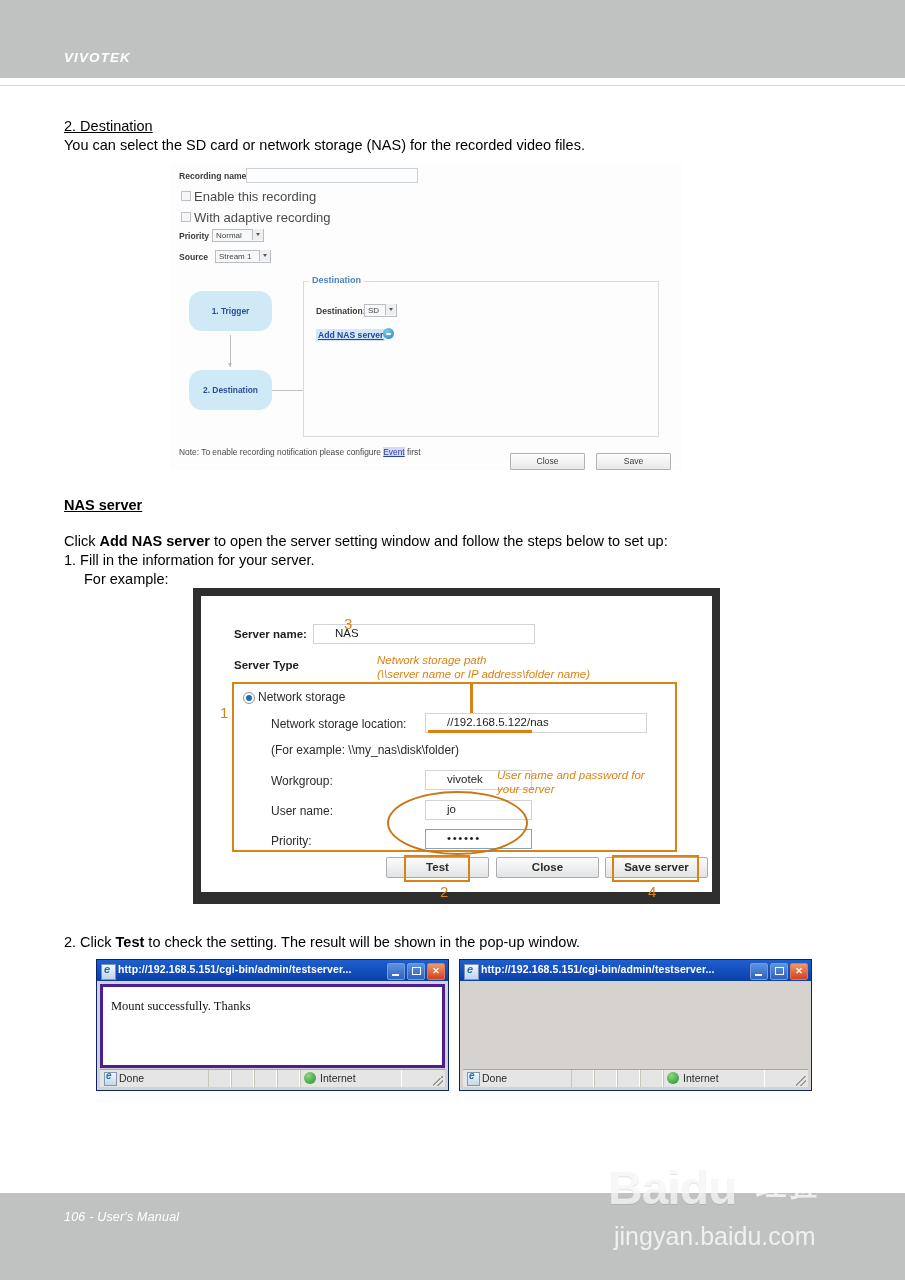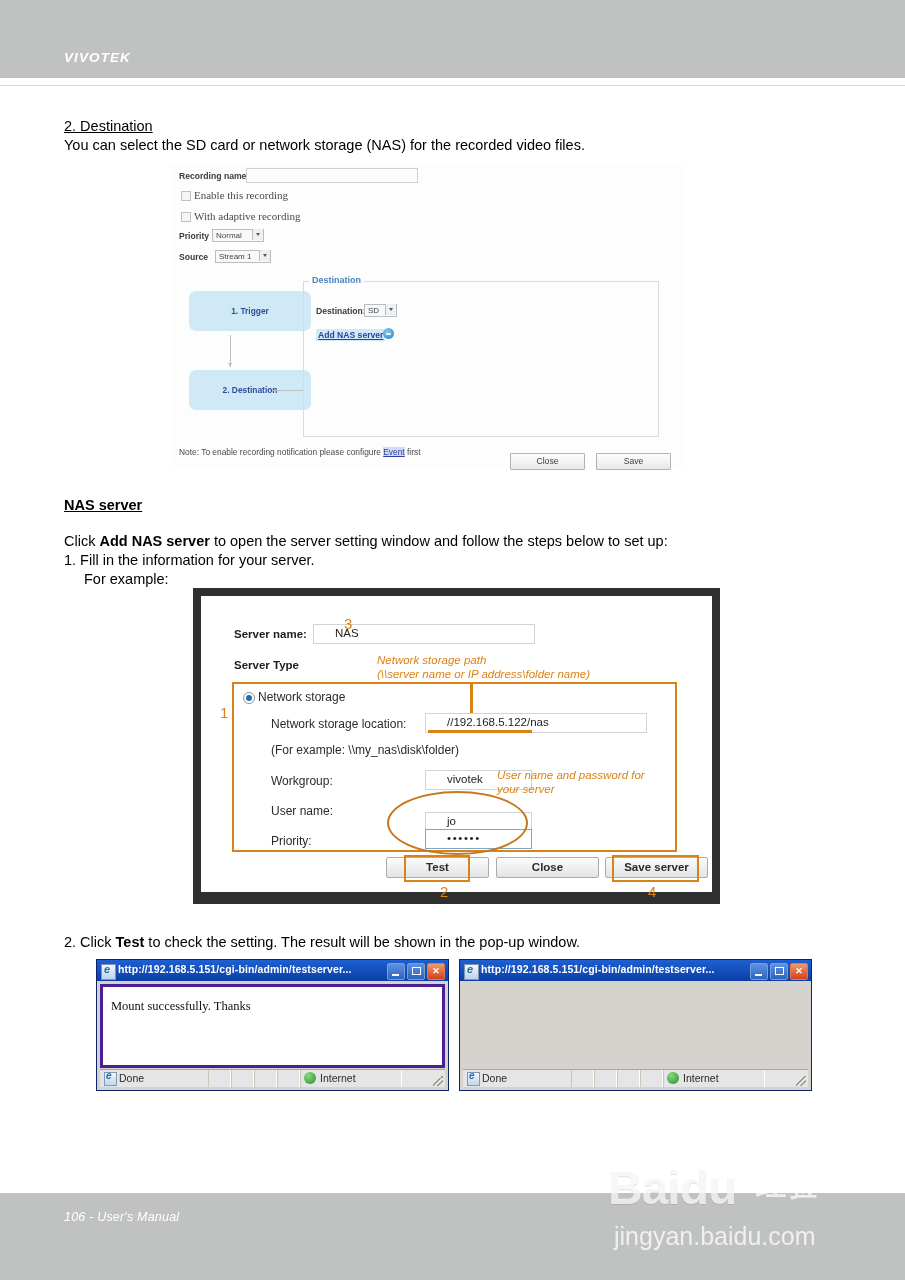--- a/index.html
+++ b/index.html
@@ -37,28 +37,28 @@
   .u{text-decoration:underline;}
   .b{font-weight:bold;}
 
   
   .shot{position:absolute;background:#fff;}
 
   
   #shot1{left:170px;top:163px;width:512px;height:307px;
     background:#fdfdfd;filter:blur(.35px);opacity:.92;}
   #shot1 .lbl{position:absolute;font-size:8.6px;color:#2b2b2b;font-weight:bold;white-space:nowrap;}
-  #shot1 .lbl-n{position:absolute;font-size:11px;color:#3a3a3a;white-space:nowrap;font-family:Liberation Serif, serif;}
+  #shot1 .lbl-n{position:absolute;font-size:13px;color:#3a3a3a;white-space:nowrap;}
   #shot1 .tbox{position:absolute;border:1px solid #c9cdd2;background:#fbfcfd;}
   #shot1 .cbx{position:absolute;width:8px;height:8px;border:1px solid #b9bdc2;background:#f4f5f6;}
   #shot1 .sel{position:absolute;border:1px solid #b5b9be;background:#f7f8f9;height:11px;}
   #shot1 .sel .ar{position:absolute;right:0;top:-1px;width:10px;height:11px;border-left:1px solid #b5b9be;background:#eceef0;}
   #shot1 .sel .ar:after{content:"";position:absolute;left:3px;top:4px;border-left:2.5px solid transparent;border-right:2.5px solid transparent;border-top:3px solid #4a4a4a;}
   #shot1 .sel span{position:absolute;left:3px;top:1px;font-size:8px;color:#333;}
-  #shot1 .stepbox{position:absolute;background:#cde8f6;border-radius:7px;padding-left:39px;}
+  #shot1 .stepbox{position:absolute;background:#cde8f6;border-radius:13px;}
   #shot1 .stepbox span{position:absolute;left:0;right:0;top:50%;margin-top:-5px;text-align:center;
     font-size:8.4px;font-weight:bold;color:#1b3e8c;}
   #shot1 .panel{position:absolute;border:1px solid #d5d8dc;}
   #shot1 .panel-title{position:absolute;font-size:9px;font-weight:bold;color:#3d78b8;background:#fdfdfd;padding:0 3px;}
   #shot1 .lnk{position:absolute;font-size:8.6px;font-weight:bold;color:#1b2f9c;text-decoration:underline;background:#cde8f6;padding:1px 2px;}
   #shot1 .bluedot{position:absolute;width:11px;height:11px;border-radius:50%;
     background:radial-gradient(circle at 35% 30%,#6fc4e8,#1f7fc0);}
   #shot1 .bluedot:after{content:"";position:absolute;left:3px;top:4.5px;width:5px;height:2px;background:#fff;border-radius:1px;}
   #shot1 .btn{position:absolute;height:15px;border:1px solid #a9adb2;
     background:linear-gradient(#fdfdfd,#e6e7e9);border-radius:1px;}
@@ -248,21 +248,21 @@
     <div class="ann-uline" style="left:227px;top:134px;width:104px;"></div>
 
     <div class="fld-sub" style="left:70px;top:147px;">(For example: \\my_nas\disk\folder)</div>
 
     <div class="fld-sub" style="left:70px;top:178px;">Workgroup:</div>
     <div class="inp" style="left:224px;top:174px;width:105px;height:18px;">
       <span>vivotek</span>
     </div>
 
     <div class="fld-sub" style="left:70px;top:208px;">User name:</div>
-    <div class="inp" style="left:224px;top:216px;width:105px;height:18px;">
+    <div class="inp" style="left:224px;top:204px;width:105px;height:18px;">
       <span>jo</span>
     </div>
 
     <div class="fld-sub" style="left:70px;top:238px;">Priority:</div>
     <div class="inp blue" style="left:224px;top:233px;width:105px;height:18px;">
       <span class="dots">••••••</span>
     </div>
 
     <div class="ann-txt" style="left:296px;top:172px;">User name and password for</div>
     <div class="ann-txt" style="left:296px;top:186px;">your server</div>

